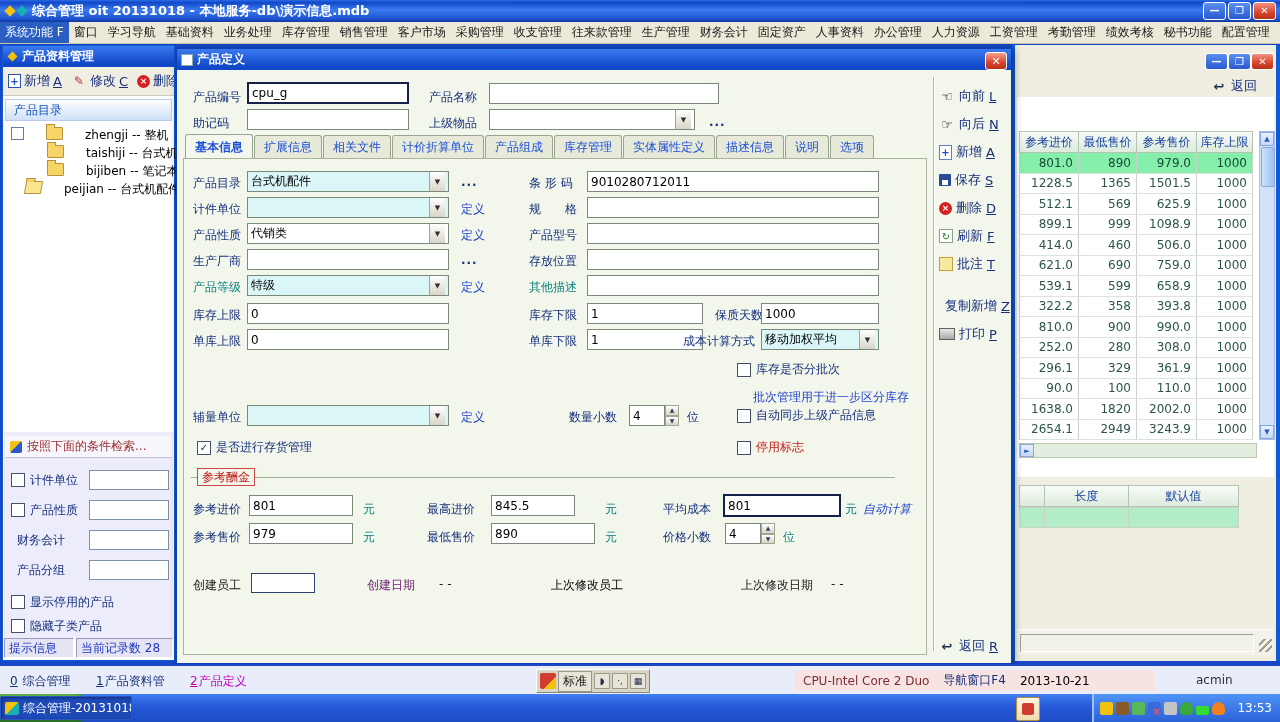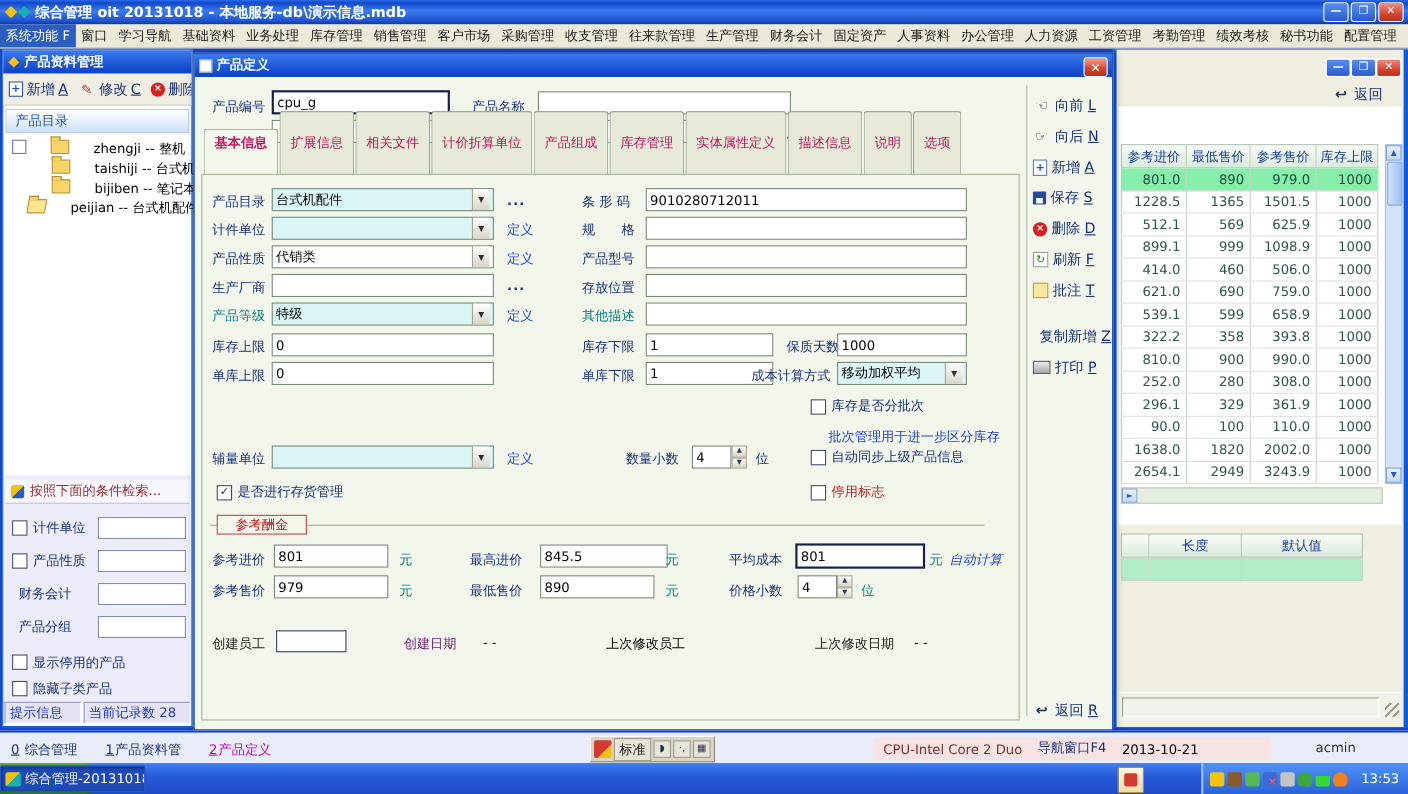--- a/index.html
+++ b/index.html
@@ -63,25 +63,25 @@
   .cbtn{width:15px;align-self:stretch;background:linear-gradient(#ffffff,#d8d4c8);border-left:1px solid #a8a494;
     display:flex;align-items:center;justify-content:center;font-size:7px;color:#303030;flex:none}
   .link{position:absolute;color:#2244cc;white-space:nowrap}
   .more{position:absolute;color:#17307c;font-weight:bold;letter-spacing:1px}
   .unit{position:absolute;color:#0a8080}
   .cbrow{position:absolute;display:flex;align-items:center;gap:5px;white-space:nowrap;color:#17307c}
   .spn{position:absolute;width:14px;display:flex;flex-direction:column}
   .spn b{flex:1;background:linear-gradient(#fff,#d8d4c8);border:1px solid #a8a494;font-size:6px;display:flex;
     align-items:center;justify-content:center;color:#304060;font-weight:normal;line-height:1}
   .tabs{position:absolute;left:8px;top:87px;display:flex;align-items:flex-end;height:23px}
-  .tab{padding:20px 9px;background:#e7ead9;border:1px solid #9aa490;border-bottom:none;border-radius:3px 3px 0 0;margin-right:1px;color:#be185d;white-space:nowrap}
+  .tab{padding:3px 9px;background:#e7ead9;border:1px solid #9aa490;border-bottom:none;border-radius:3px 3px 0 0;margin-right:1px;color:#1d4ed8;white-space:nowrap}
   .tab:first-child{background:#f4f8ec;font-weight:bold;padding-top:4px}
   .page{position:absolute;left:6px;top:109px;width:744px;height:497px;border:1px solid #a8b49c;box-sizing:border-box}
   .gline{position:absolute;left:14px;top:428px;width:704px;border-top:1px solid #9ab09a}
-  .glabel{position:absolute;left:20px;top:419px;color:#c02020;border:1px solid #cc4444;padding:0 16px;background:#f2f6eb;height:16px;line-height:16px}
+  .glabel{position:absolute;left:20px;top:419px;color:#c02020;border:1px solid #cc4444;padding:0 4px;background:#f2f6eb;height:16px;line-height:16px}
   .vline{position:absolute;left:756px;top:28px;bottom:12px;width:1px;background:#b0bca8;box-shadow:1px 0 0 #fff}
   .sidecol{position:absolute;left:762px;top:38px;width:72px;display:flex;flex-direction:column;gap:10px}
   .sbtn{display:flex;align-items:center;gap:4px;color:#17307c;font-size:13px;white-space:nowrap}
   .sbtn:nth-child(8){margin-top:14px}
   .ic{width:16px;height:14px;display:inline-flex;align-items:center;justify-content:center;font-size:13px;flex:none}
   .ic.hand-left::after{content:"☜";color:#222}
   .ic.hand-right::after{content:"☞";color:#222}
   .ic.new-page{background:#fff;border:1px solid #6080c0;width:11px;height:13px;color:#2050c0;font-size:10px;font-weight:bold}
   .ic.new-page::after{content:"+"}
   .ic.floppy{background:#2a4a9a;width:12px;height:12px;border-radius:1px;position:relative}
@@ -592,21 +592,21 @@
 
     <div class="gline"></div>
     <span class="glabel">参考酬金</span>
 
     <span class="lbl" style="left:16px;top:452px">参考进价</span>
     <div class="inp" style="left:72px;top:446px;width:104px;height:21px">
         <span class="val">801</span>
       </div>
     <span class="unit" style="left:186px;top:452px">元</span>
     <span class="lbl" style="left:250px;top:452px">最高进价</span>
-    <div class="inp" style="left:314px;top:446px;width:116px;height:21px">
+    <div class="inp" style="left:314px;top:446px;width:84px;height:21px">
         <span class="val">845.5</span>
       </div>
     <span class="unit" style="left:428px;top:452px">元</span>
     <span class="lbl" style="left:486px;top:452px">平均成本</span>
     <div class="inp focus" style="left:546px;top:445px;width:118px;height:23px">
         <span class="val">801</span>
       </div>
     <span class="unit" style="left:668px;top:452px">元</span>
     <span class="lbl bluetxt" style="left:686px;top:452px;font-style:italic">自动计算</span>
 

